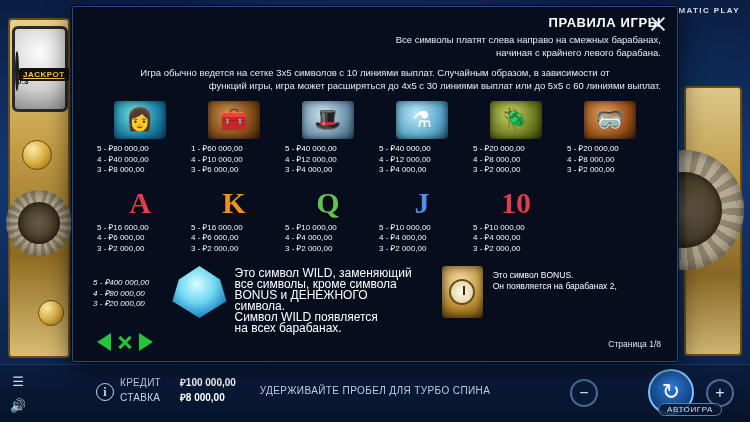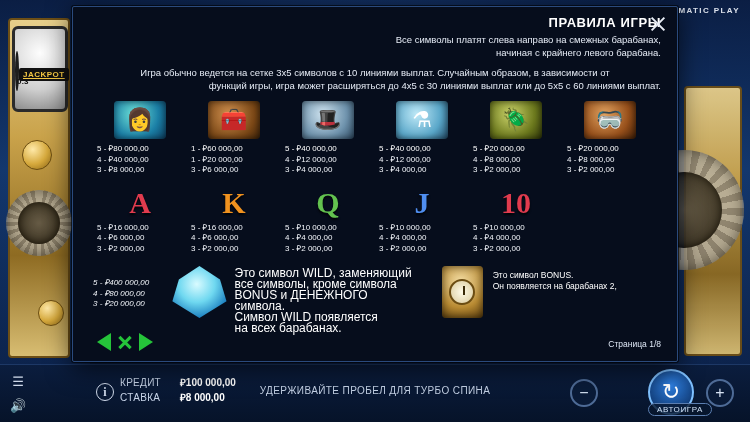--- a/index.html
+++ b/index.html
@@ -128,21 +128,21 @@
   .plus-btn { right: 16px; }
   .spin-btn {
     position: absolute; right: 56px; top: 4px; width: 46px; height: 46px;
     border-radius: 50%;
     background: radial-gradient(circle at 50% 35%, #2e7fe0, #13407d 70%, #0b2a55);
     border: 2px solid #7fc1ff;
     display: flex; align-items: center; justify-content: center;
     color: #ffffff; font-size: 22px; cursor: pointer;
   }
   .autoplay-pill {
-    position: absolute; right: 38px; bottom: 6px;
+    position: absolute; right: 28px; bottom: 6px;
     border: 1px solid #5b7eb0; border-radius: 8px; padding: 1px 8px;
     font-size: 8px; color: #cfe0f5; letter-spacing: .6px;
     background: rgba(8,22,46,.8);
   }
 
   
   #paytable {
     position: absolute; left: 72px; top: 6px; width: 606px; height: 356px;
     background: #060d1c;
     border: 1px solid #2a4a7d;
@@ -339,21 +339,21 @@
         <div>4 - ₽40 000,00</div>
         <div>3 - ₽8 000,00</div>
       </div>
     </div>
     <div class="sym-cell">
       <div class="sym-art hi-2">
           <span class="glyph">🧰</span>
         </div>
       <div class="sym-pays">
         <div class="top">1 - ₽60 000,00</div>
-        <div>1 - ₽20 000,00</div>
+        <div>4 - ₽10 000,00</div>
         <div>3 - ₽6 000,00</div>
       </div>
     </div>
     <div class="sym-cell">
       <div class="sym-art hi-3">
           <span class="glyph">🎩</span>
         </div>
       <div class="sym-pays">
         <div class="top">5 - ₽40 000,00</div>
         <div>4 - ₽12 000,00</div>

